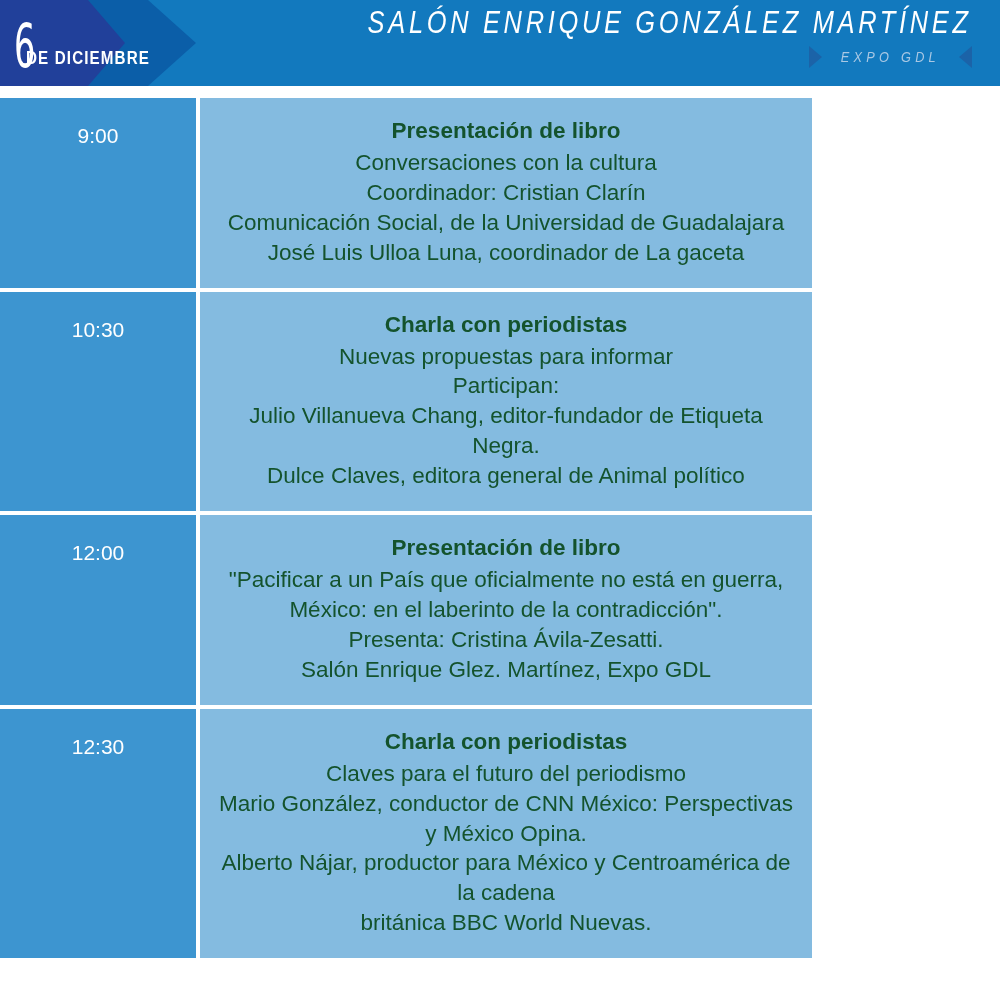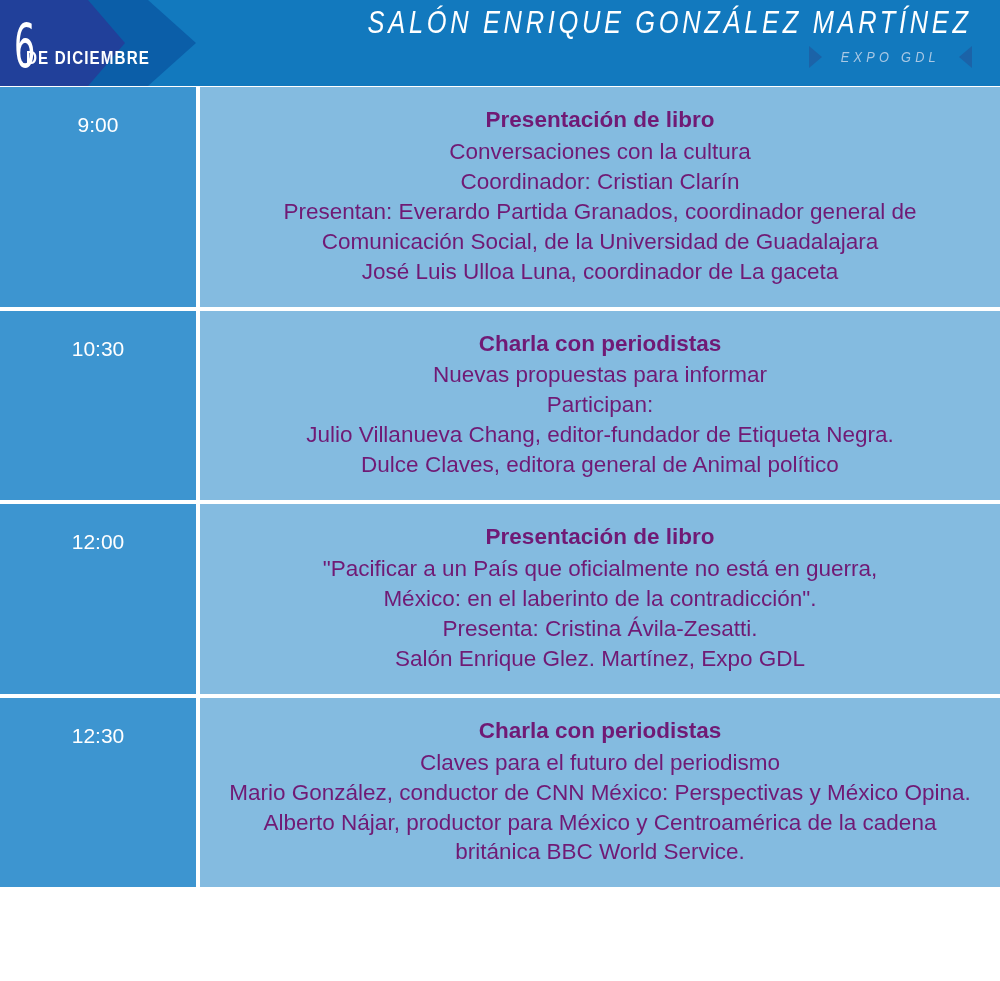--- a/index.html
+++ b/index.html
@@ -117,44 +117,44 @@
     height: 0;
     border-top: 11px solid transparent;
     border-bottom: 11px solid transparent;
   }
   .tri-right { border-left: 13px solid #1b63a8; }
   .tri-left  { border-right: 13px solid #1b63a8; }
 
   
   .schedule {
     position: relative;
-    width: 1000px;
+    width: 812px;
     background: #ffffff;
-    padding-top: 1px;
+    padding-top: 12px;
   }
   .row {
     display: flex;
     align-items: stretch;
     margin-bottom: 4px;
   }
   .time-cell {
     flex: 0 0 196px;
     width: 196px;
     background: #3d95d0;
     color: #ffffff;
     font-size: 21px;
     text-align: center;
     padding-top: 26px;
     box-sizing: border-box;
   }
   .content-cell {
     flex: 1 1 auto;
     background: #84bbe0;
     margin-left: 4px;
-    color: #701a75;
+    color: #14532d;
     text-align: center;
     padding: 18px 16px 20px 16px;
     box-sizing: border-box;
     font-size: 22.5px;
     line-height: 1.33;
   }
   .evt-title {
     font-weight: 700;
     font-size: 22.5px;
     margin-bottom: 2px;
@@ -185,21 +185,20 @@
     </div>
   </div>
 
   <div class="schedule" id="schedule-body">
       <div class="row">
         <div class="time-cell">9:00</div>
         <div class="content-cell">
           <div class="evt-title">Presentación de libro</div>
           <div class="evt-line">Conversaciones con la cultura</div>
           <div class="evt-line">Coordinador: Cristian Clarín</div>
-          <div class="evt-line">Presentan: Everardo Partida Granados, coordinador general de</div>
           <div class="evt-line">Comunicación Social, de la Universidad de Guadalajara</div>
           <div class="evt-line">José Luis Ulloa Luna, coordinador de La gaceta</div>
         </div>
       </div>
       <div class="row">
         <div class="time-cell">10:30</div>
         <div class="content-cell">
           <div class="evt-title">Charla con periodistas</div>
           <div class="evt-line">Nuevas propuestas para informar</div>
           <div class="evt-line">Participan:</div>
@@ -217,18 +216,18 @@
           <div class="evt-line">Salón Enrique Glez. Martínez, Expo GDL</div>
         </div>
       </div>
       <div class="row">
         <div class="time-cell">12:30</div>
         <div class="content-cell">
           <div class="evt-title">Charla con periodistas</div>
           <div class="evt-line">Claves para el futuro del periodismo</div>
           <div class="evt-line">Mario González, conductor de CNN México: Perspectivas y México Opina.</div>
           <div class="evt-line">Alberto Nájar, productor para México y Centroamérica de la cadena</div>
-          <div class="evt-line">británica BBC World Service.</div>
+          <div class="evt-line">británica BBC World Nuevas.</div>
         </div>
       </div>
     </div>
 
 </div>
 
 </body></html>

